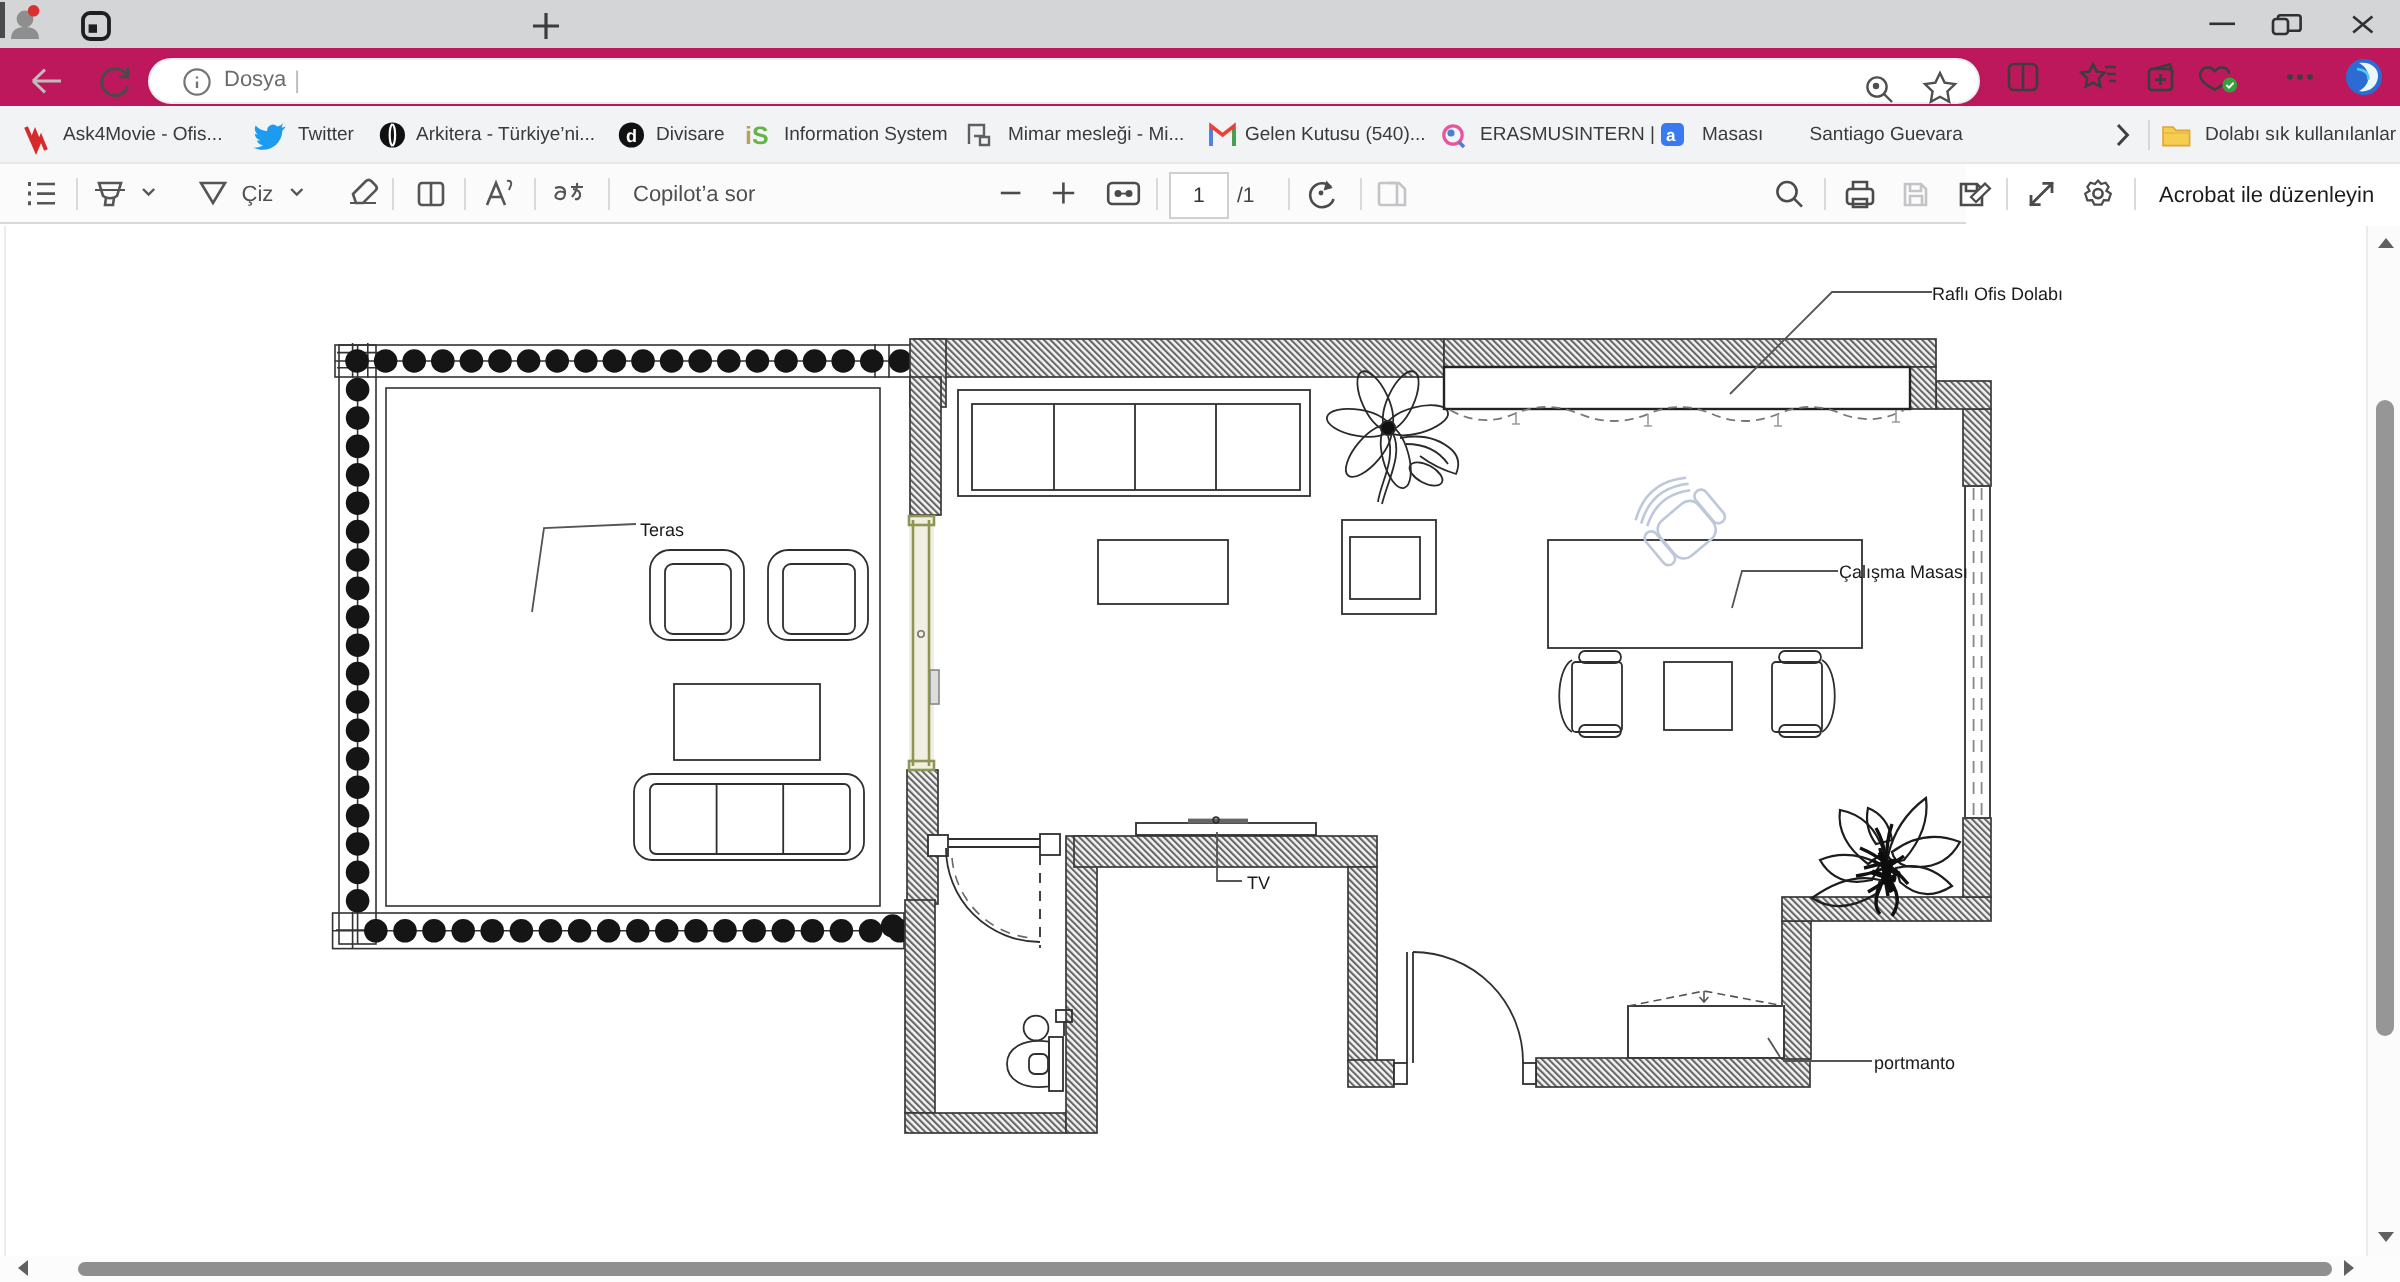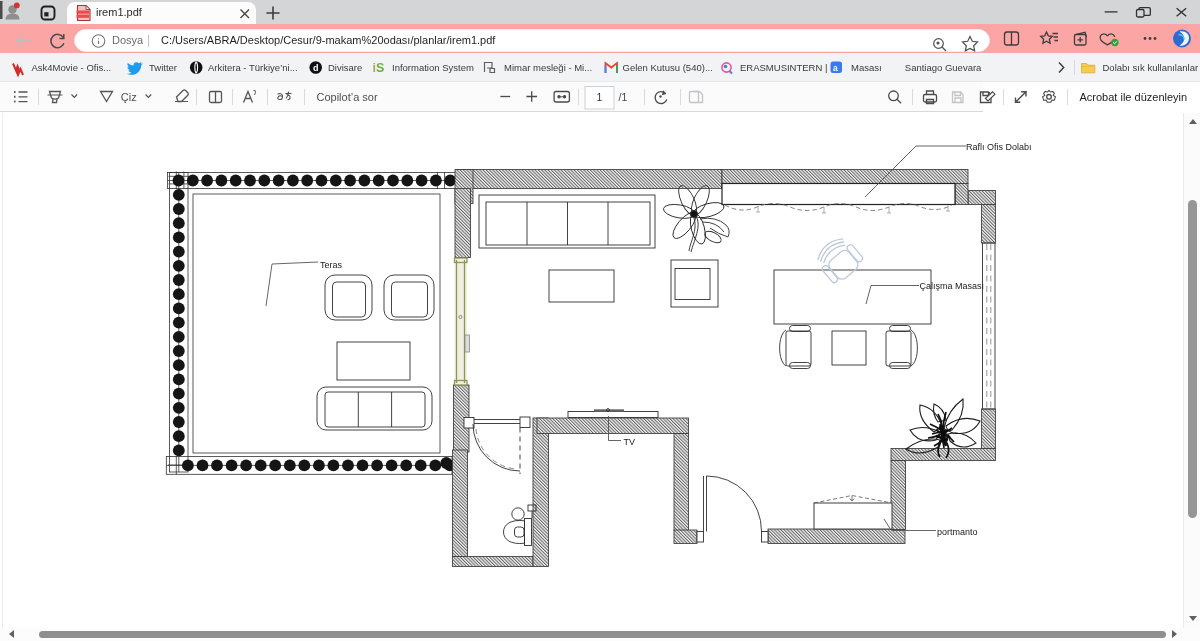--- a/index.html
+++ b/index.html
@@ -2,21 +2,21 @@
 <html><head>
 <meta charset="utf-8">
 <style>
 * { margin:0; padding:0; box-sizing:border-box; }
 html,body { width:1200px; height:641px; overflow:hidden; font-family:"Liberation Sans",sans-serif; background:#fff; }
 #stage { position:relative; width:1200px; height:641px; overflow:hidden; }
 
 #titlebar { position:absolute; left:0; top:0; width:1200px; height:24px; background:#d3d5d6; }
 #tab { position:absolute; left:67px; top:2px; width:189px; height:22px; background:#fcfcfd; border-radius:8px 8px 0 0; }
 
-#toolbar { position:absolute; left:0; top:24px; width:1200px; height:29px; background:#fca5a5; }
+#toolbar { position:absolute; left:0; top:24px; width:1200px; height:29px; background:#be185d; }
 #pill { position:absolute; left:74px; top:5px; width:916px; height:23px; background:#ffffff; border:1px solid #ededee; border-radius:12px; box-shadow:0 0 2px rgba(0,0,0,.06); }
 
 #bookbar { position:absolute; left:0; top:53px; width:1200px; height:29px; background:#f2f3f4; border-bottom:1px solid #e6e7e8; }
 .bm { position:absolute; top:0; height:29px; line-height:29px; font-size:9.5px; color:#3a3a3a; white-space:nowrap; }
 
 #pdfbar { position:absolute; left:0; top:82px; width:983px; height:30px; background:#fbfbfc; border-bottom:1px solid #d8d9da; }
 .sep { position:absolute; top:7px; width:1px; height:16px; background:#d9dadb; }
 
 #content { position:absolute; left:0; top:113px; width:1200px; height:528px; background:#ffffff; }
 #plansvg { position:absolute; left:0; top:0; }
@@ -313,35 +313,20 @@
 
       <path d="M266.5 13 H 279.5 M273 6.5 V 19.5" stroke="#3c3c3c" stroke-width="1.6" fill="none"></path>
 
       <path d="M1104.7 11.9 H1117.5" stroke="#303030" stroke-width="1.3"></path>
       <g stroke="#303030" stroke-width="1.3" fill="none">
         <rect x="1136.5" y="9.5" width="7.5" height="7.5" rx="1.5"></rect>
         <path d="M1139 9.5 V8.8 Q1139 7.6 1140.2 7.6 H1149 Q1150.3 7.6 1150.3 8.8 V14.2 Q1150.3 15.4 1149.1 15.4 H1144"></path>
       </g>
       <path d="M1176.6 8.2 L1186.2 16.2 M1186.2 8.2 L1176.6 16.2" stroke="#303030" stroke-width="1.3"></path>
     </svg>
-    <div id="tab">
-      <svg width="189" height="22" style="position:absolute;left:0;top:0">
-
-        <path d="M10.5 3.5 H19 L23 7.5 V18.5 H10.5 Z" fill="#f9bfc0" stroke="#9b3a3a" stroke-width="1.1"></path>
-        <path d="M19 3.5 L19 7.5 L23 7.5 Z" fill="#fff" stroke="#9b3a3a" stroke-width="0.9"></path>
-        <rect x="9.5" y="8.5" width="12.5" height="3.2" fill="#ee4a4c"></rect>
-        <rect x="9.5" y="12.6" width="12.5" height="3.2" fill="#ee4a4c"></rect>
-        <path d="M1 2" stroke="none"></path>
-        <path d="M234 2" stroke="none"></path>
-      </svg>
-      <span style="position:absolute;left:29px;top:4px;font-size:11px;color:#2b2b2b;">irem1.pdf</span>
-      <svg width="14" height="14" style="position:absolute;left:171px;top:5px">
-        <path d="M2.5 2.5 L11 11 M11 2.5 L2.5 11" stroke="#454545" stroke-width="1.4"></path>
-      </svg>
-    </div>
   </div>
   <div id="toolbar">
     <svg width="1200" height="29" style="position:absolute;left:0;top:0">
 
       <path d="M16.5 16.5 H30.5 M16.5 16.5 L22.5 10.8 M16.5 16.5 L22.5 22.2" stroke="#bdbdbd" stroke-width="1.5" fill="none"></path>
 
       <path d="M63.2 13.4 A6.7 6.7 0 1 0 63.9 19.3" stroke="#4a4a4a" stroke-width="1.5" fill="none"></path>
       <path d="M63.8 10 L63.8 14.4 L59.5 14.4" fill="none" stroke="#4a4a4a" stroke-width="1.5"></path>
     </svg>
     <div id="pill">
@@ -352,21 +337,20 @@
         <g stroke="#4f4f4f" stroke-width="1.2" fill="none">
           <circle cx="863.5" cy="13.5" r="4.8"></circle>
           <path d="M867 17 L871 21"></path>
           <circle cx="863" cy="13" r="1" fill="#4f4f4f"></circle>
         </g>
 
         <path d="M895 6.5 L897.3 11.3 L902.5 12 L898.7 15.7 L899.6 20.9 L895 18.4 L890.4 20.9 L891.3 15.7 L887.5 12 L892.7 11.3 Z" fill="none" stroke="#4f4f4f" stroke-width="1.2"></path>
       </svg>
       <span style="position:absolute;left:37px;top:4px;font-size:11px;color:#6b6b6b;">Dosya</span>
       <span style="position:absolute;left:72px;top:3px;font-size:12px;color:#bdbdbd;">|</span>
-      <span style="position:absolute;left:86px;top:4px;font-size:11px;color:#1f1f1f;">C:/Users/ABRA/Desktop/Cesur/9-makam%20odası/planlar/irem1.pdf</span>
     </div>
     <svg width="210" height="29" style="position:absolute;left:990px;top:0">
       <g stroke="#3d3d3d" stroke-width="1.3" fill="none">
 
         <rect x="14.5" y="8" width="14" height="13" rx="2.5"></rect>
         <path d="M21.5 8 V21"></path>
 
         <path d="M56.5 8 L58.3 11.8 L62.3 12.3 L59.4 15.2 L60.1 19.3 L56.5 17.3 L52.9 19.3 L53.6 15.2 L50.7 12.3 L54.7 11.8 Z"></path>
         <path d="M62.5 9.5 H68 M63.5 13 H68 M64.5 16.5 H68"></path>
 

